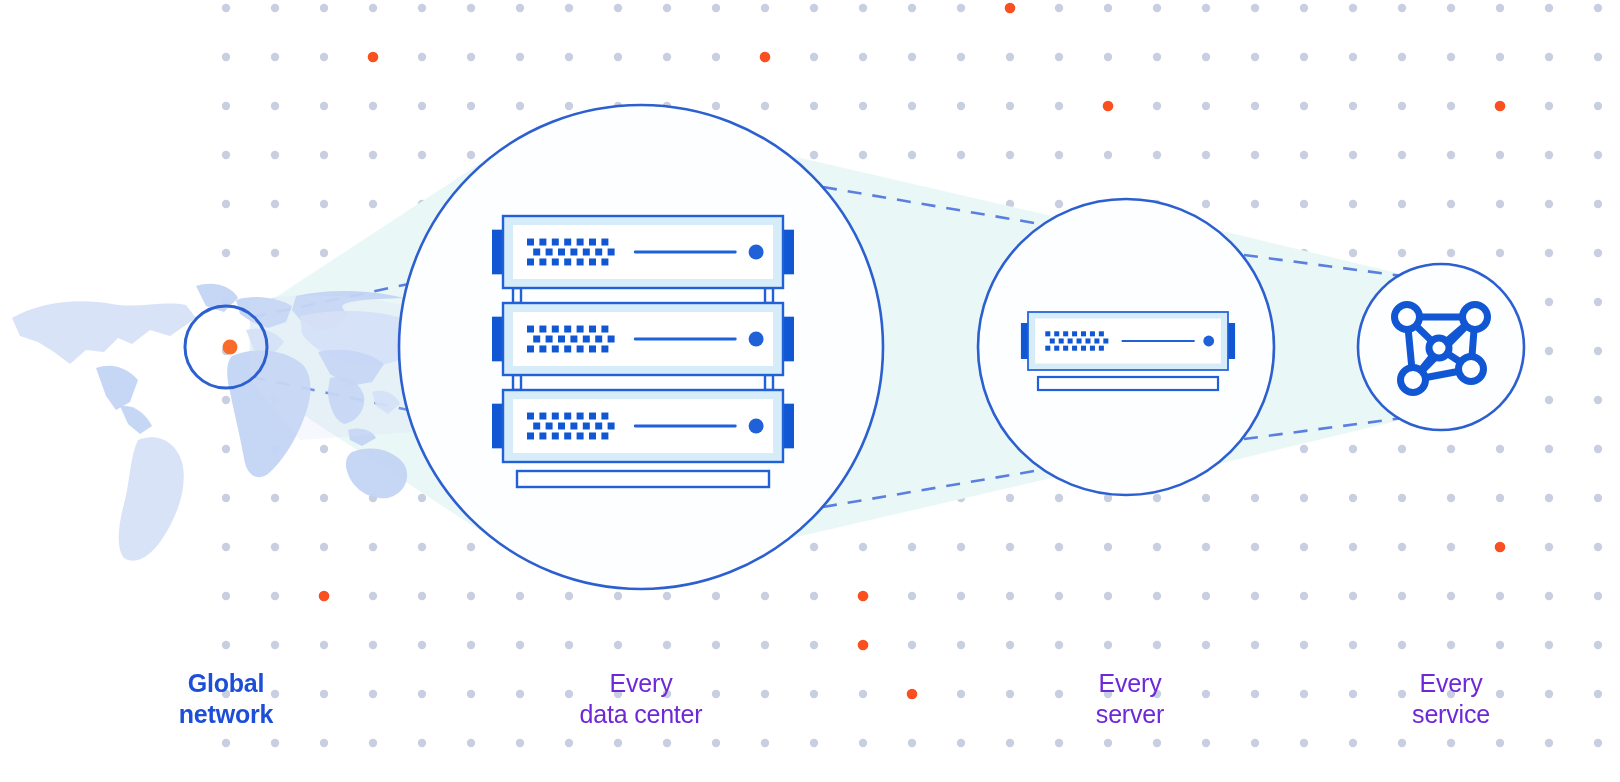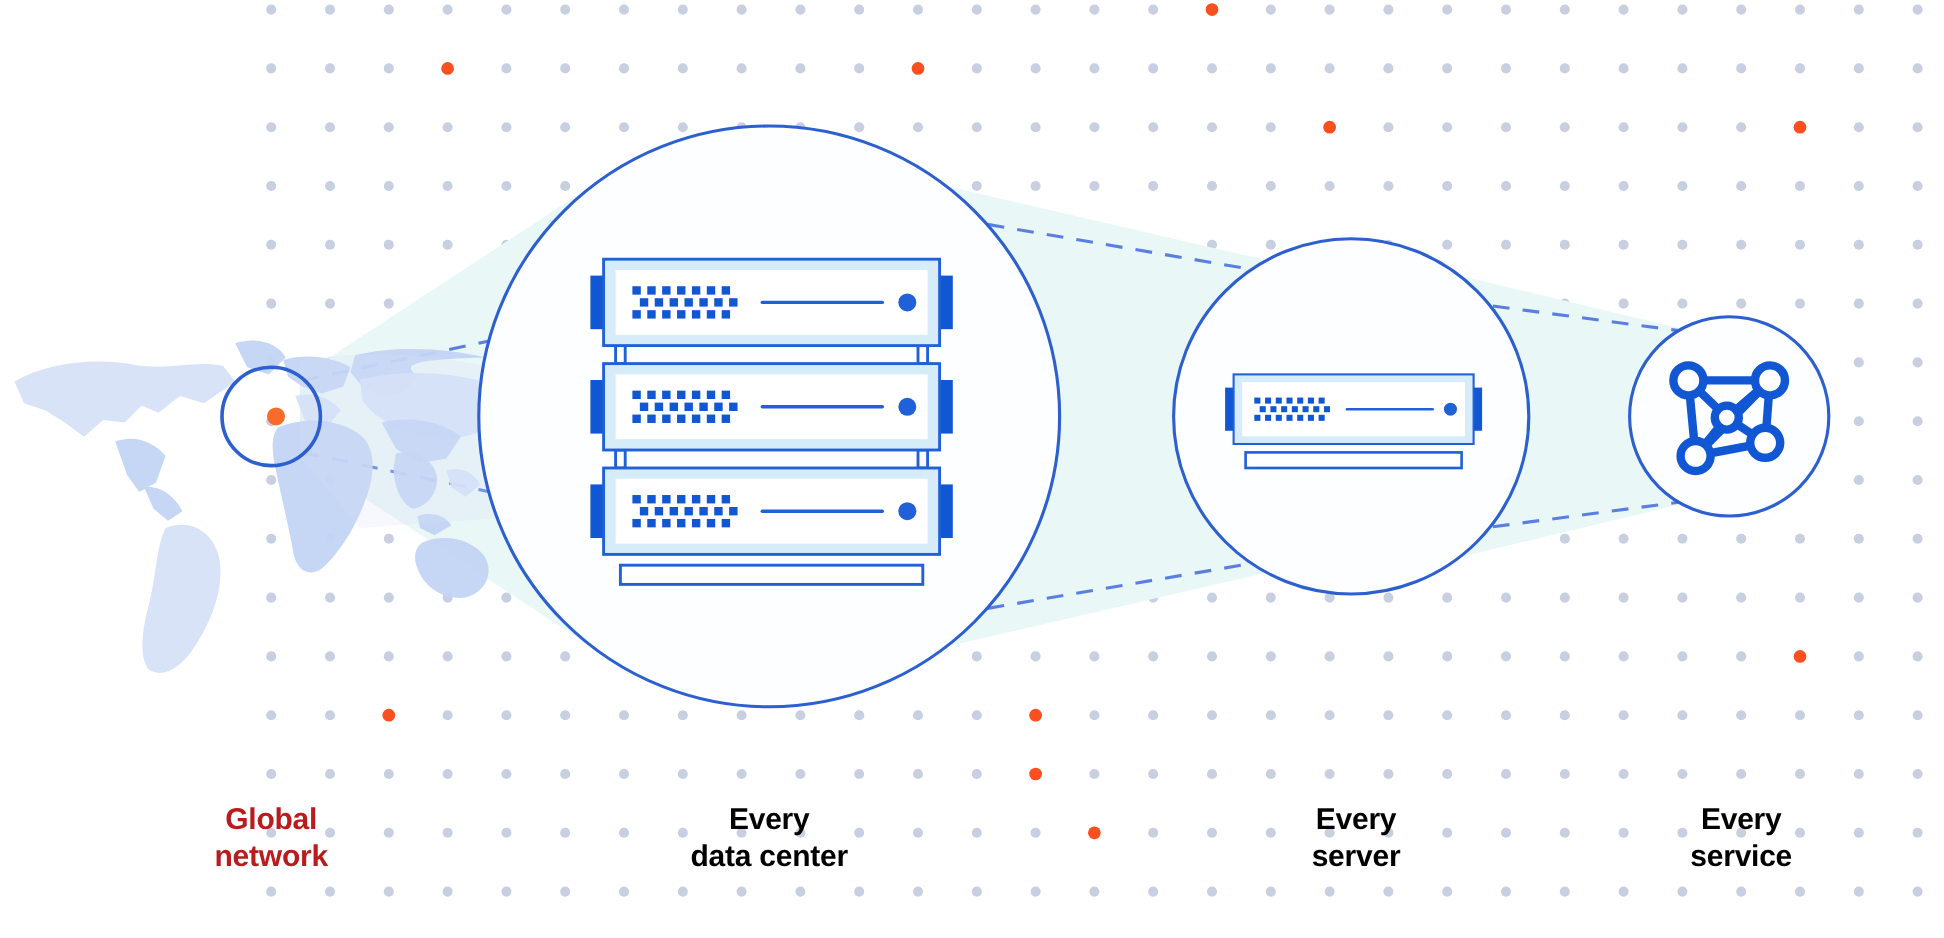--- a/index.html
+++ b/index.html
@@ -11,26 +11,26 @@
     overflow:hidden;
     position:relative;
   }
   #stage{position:absolute;left:0;top:0;width:1620px;height:782px;}
   #stage svg{display:block;}
   .lbl{
     position:absolute;
     text-align:center;
     font-size:25px;
     line-height:31px;
-    font-weight:700;
-    color:#000000;
+    font-weight:400;
+    color:#6d28d9;
     white-space:pre-line;
     letter-spacing:-0.2px;
   }
-  .lbl.accent{color:#b91c1c;font-weight:700;}
+  .lbl.accent{color:#1d4ed8;font-weight:700;}
 </style>
 </head>
 <body>
 
 <div id="stage">
   <svg id="svg-root" width="1620" height="782" viewBox="0 0 1620 782" xmlns="http://www.w3.org/2000/svg">
 
     <defs>
       <clipPath id="clip-frame">
           <rect x="0" y="0" width="1620" height="782"></rect>

